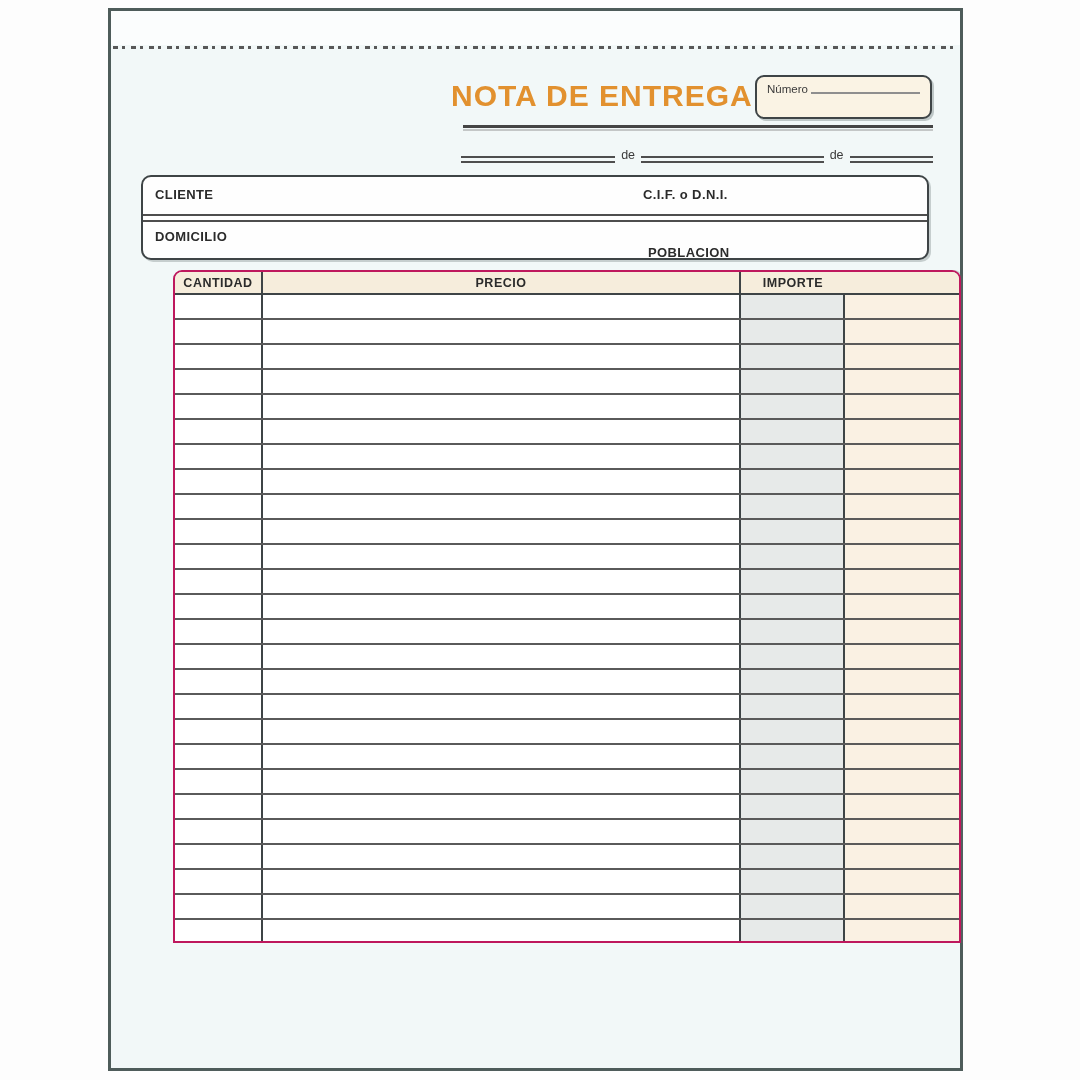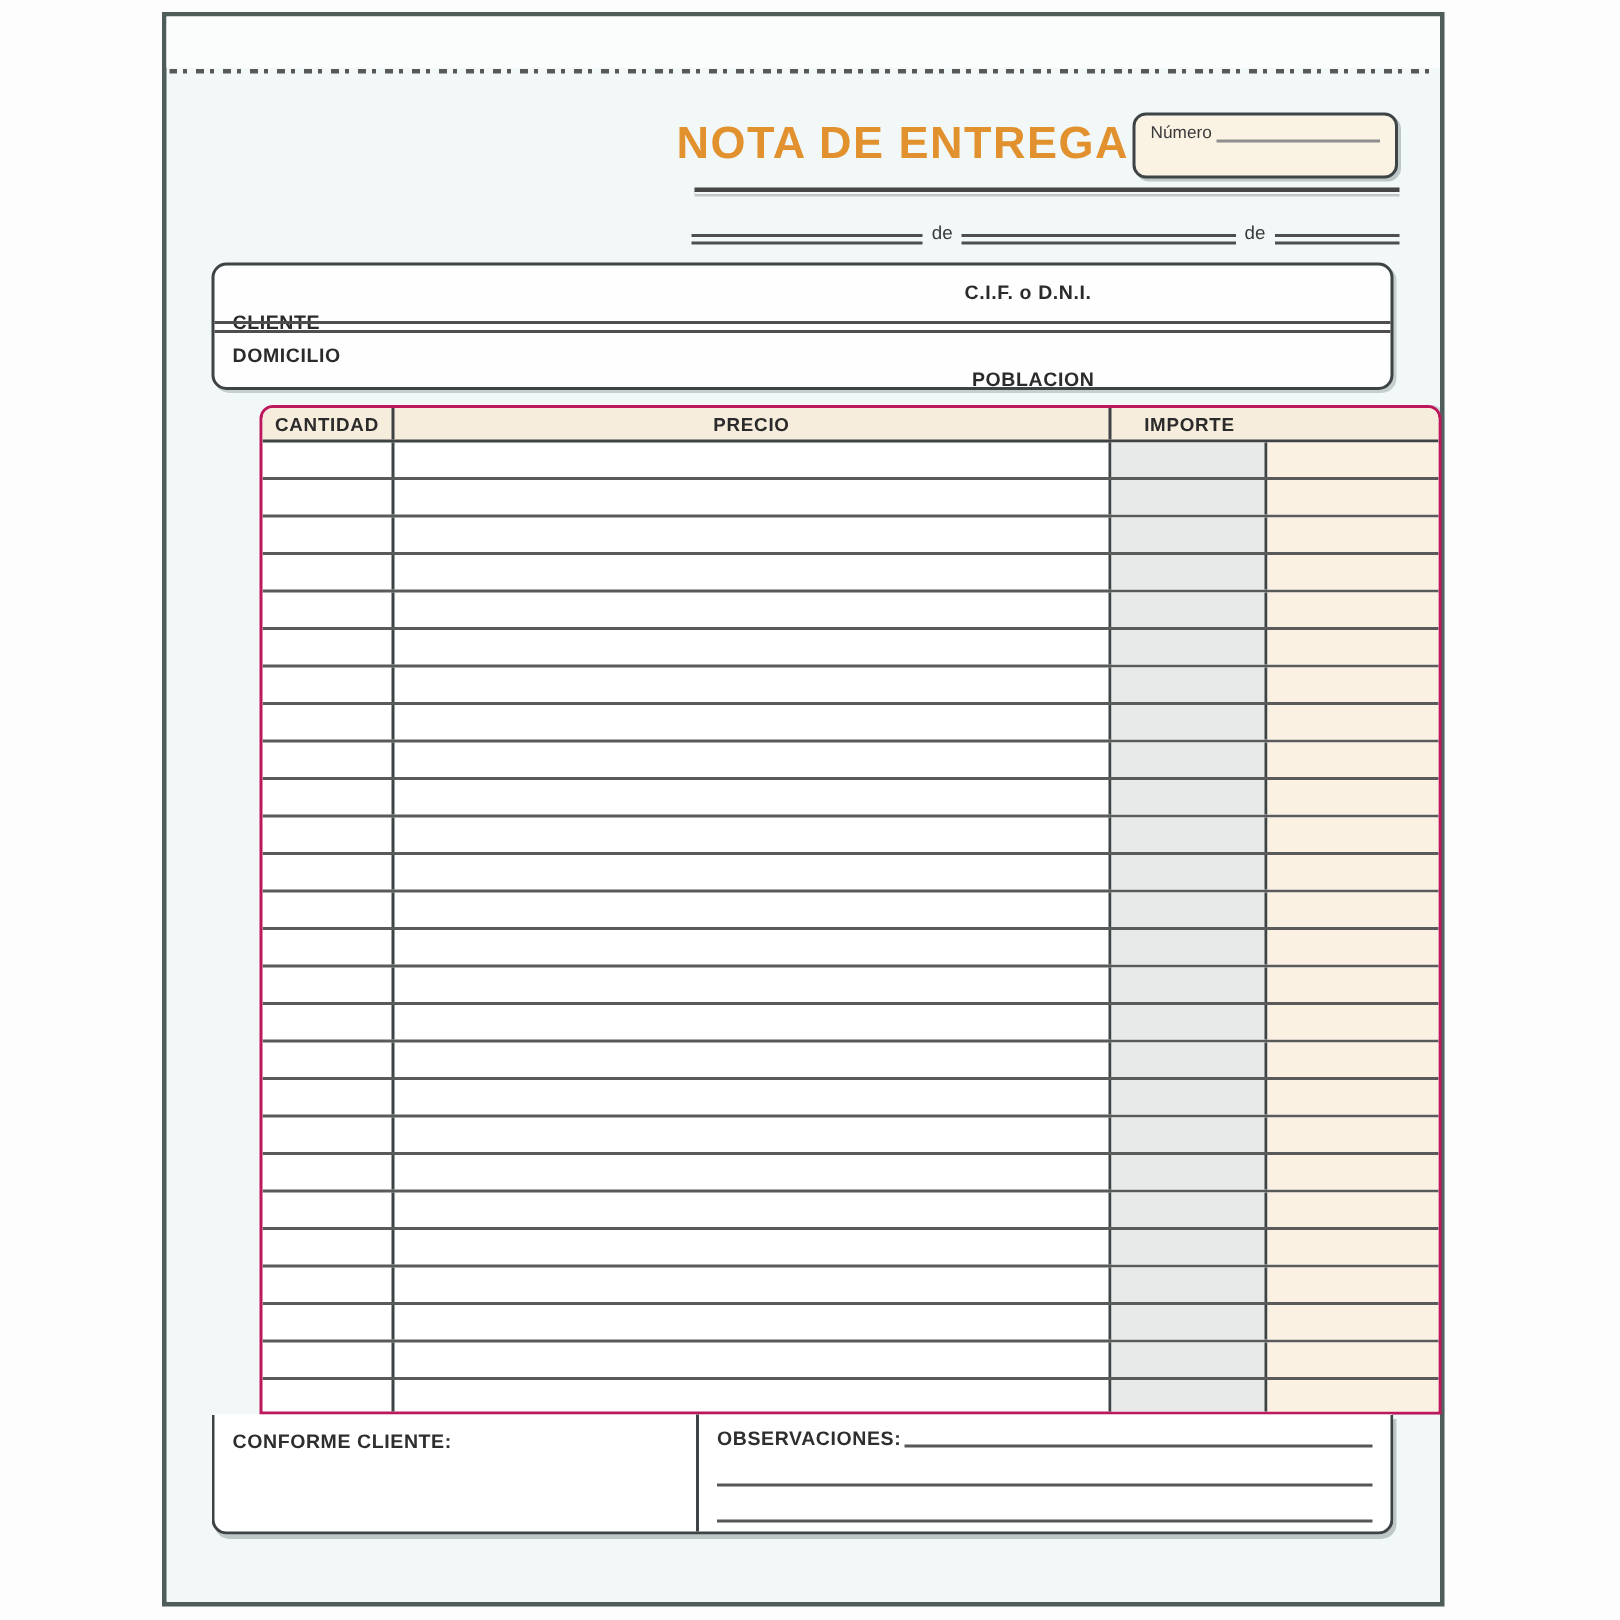--- a/index.html
+++ b/index.html
@@ -20,21 +20,21 @@
   .title { position:absolute; left:340px; top:68px; width:300px; text-align:center;
            font-size:30px; font-weight:bold; letter-spacing:1px; color:var(--accent,#e2912f);
            white-space:nowrap; }
   .title-underline { position:absolute; left:352px; top:114px; width:470px; height:4px;
            border-top:3px solid #454545; box-shadow:0 2px 0 rgba(140,140,140,.45); }
 
   
   .numero-box { position:absolute; left:644px; top:64px; width:177px; height:44px;
            background:var(--numero-cream,#faf3e4); border:2px solid #3e4446; border-radius:9px;
            box-shadow:2px 2px 0 rgba(95,110,110,.35);
-           display:flex; align-items:flex-start; padding:6px 10px 23px 10px; }
+           display:flex; align-items:center; padding:6px 10px 23px 10px; }
   .numero-box .lbl { font-size:11.5px; color:#3a3a3a; }
   .numero-box .fill-line { flex:1; border-bottom:2px solid #8e8e8e; margin:0 0 2px 3px; height:12px; }
 
   
   .date-row { position:absolute; left:350px; top:132px; width:472px; height:20px;
            display:flex; align-items:flex-end; gap:6px; }
   .dline { height:7px; border-top:2px solid #4e4e4e; border-bottom:2px solid #4e4e4e; }
   .dline.seg1 { flex:157 0 0; } .dline.seg2 { flex:186 0 0; } .dline.seg3 { flex:85 0 0; }
   .date-row .de { font-size:12.5px; color:#3a3a3a; line-height:1; margin-bottom:2px; }
 
@@ -95,21 +95,21 @@
 
     <div class="date-row">
       <span class="dline seg1"></span>
       <span class="de">de</span>
       <span class="dline seg2"></span>
       <span class="de">de</span>
       <span class="dline seg3"></span>
     </div>
 
     <div class="client-box">
-      <span class="flabel" style="left:12px; top:10px;margin-top:20px;">CLIENTE</span>
+      <span class="flabel" style="left:12px; top:10px;">CLIENTE</span>
       <span class="flabel" style="left:500px; top:10px;">C.I.F. o D.N.I.</span>
       <div class="client-divider"></div>
       <span class="flabel" style="left:12px; top:52px;">DOMICILIO</span>
       <span class="flabel" style="left:505px; top:52px;margin-top:16px;">POBLACION</span>
     </div>
 
     <div class="items-table">
       <div class="thead">
         <div class="th">CANTIDAD</div>
         <div class="th">PRECIO</div>
@@ -268,25 +268,15 @@
         </div>
           <div class="trow">
           <div class="td cantidad"></div>
           <div class="td concepto"></div>
           <div class="td precio"></div>
           <div class="td importe"></div>
         </div>
         </div>
     </div>
 
-    <div class="footer-box">
-      <div class="footer-divider"></div>
-      <span class="conforme">CONFORME CLIENTE:</span>
-      <div class="obs-row">
-        <span class="flabel2">OBSERVACIONES:</span>
-        <span class="fill-line"></span>
-      </div>
-      <div class="obs-line l2"></div>
-      <div class="obs-line l3"></div>
-    </div>
 
   </div>
 </div>
 
 </body></html>

